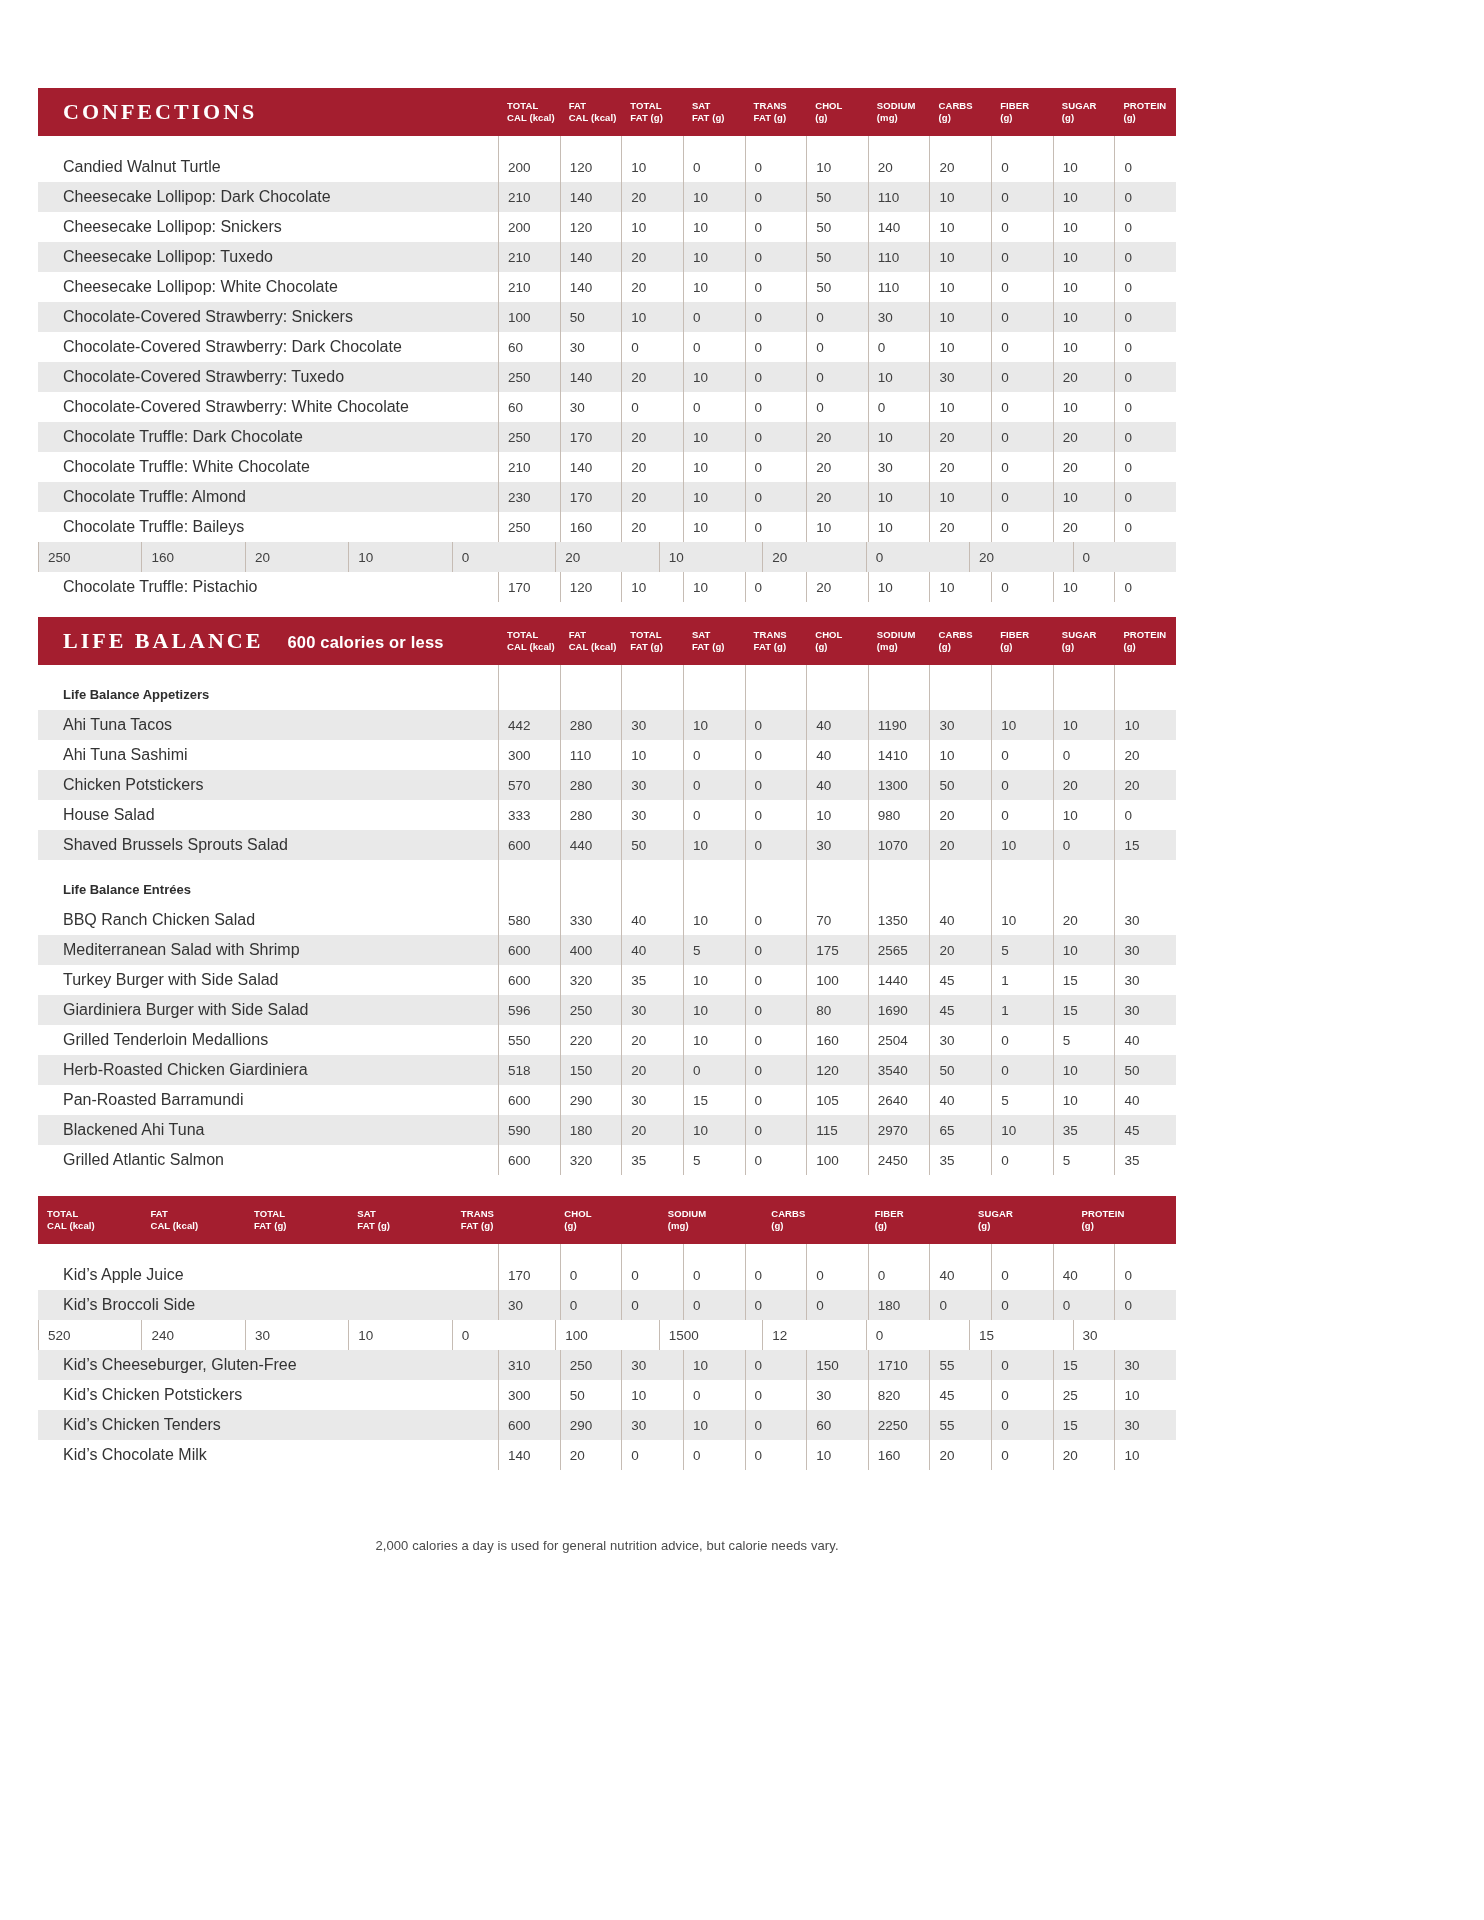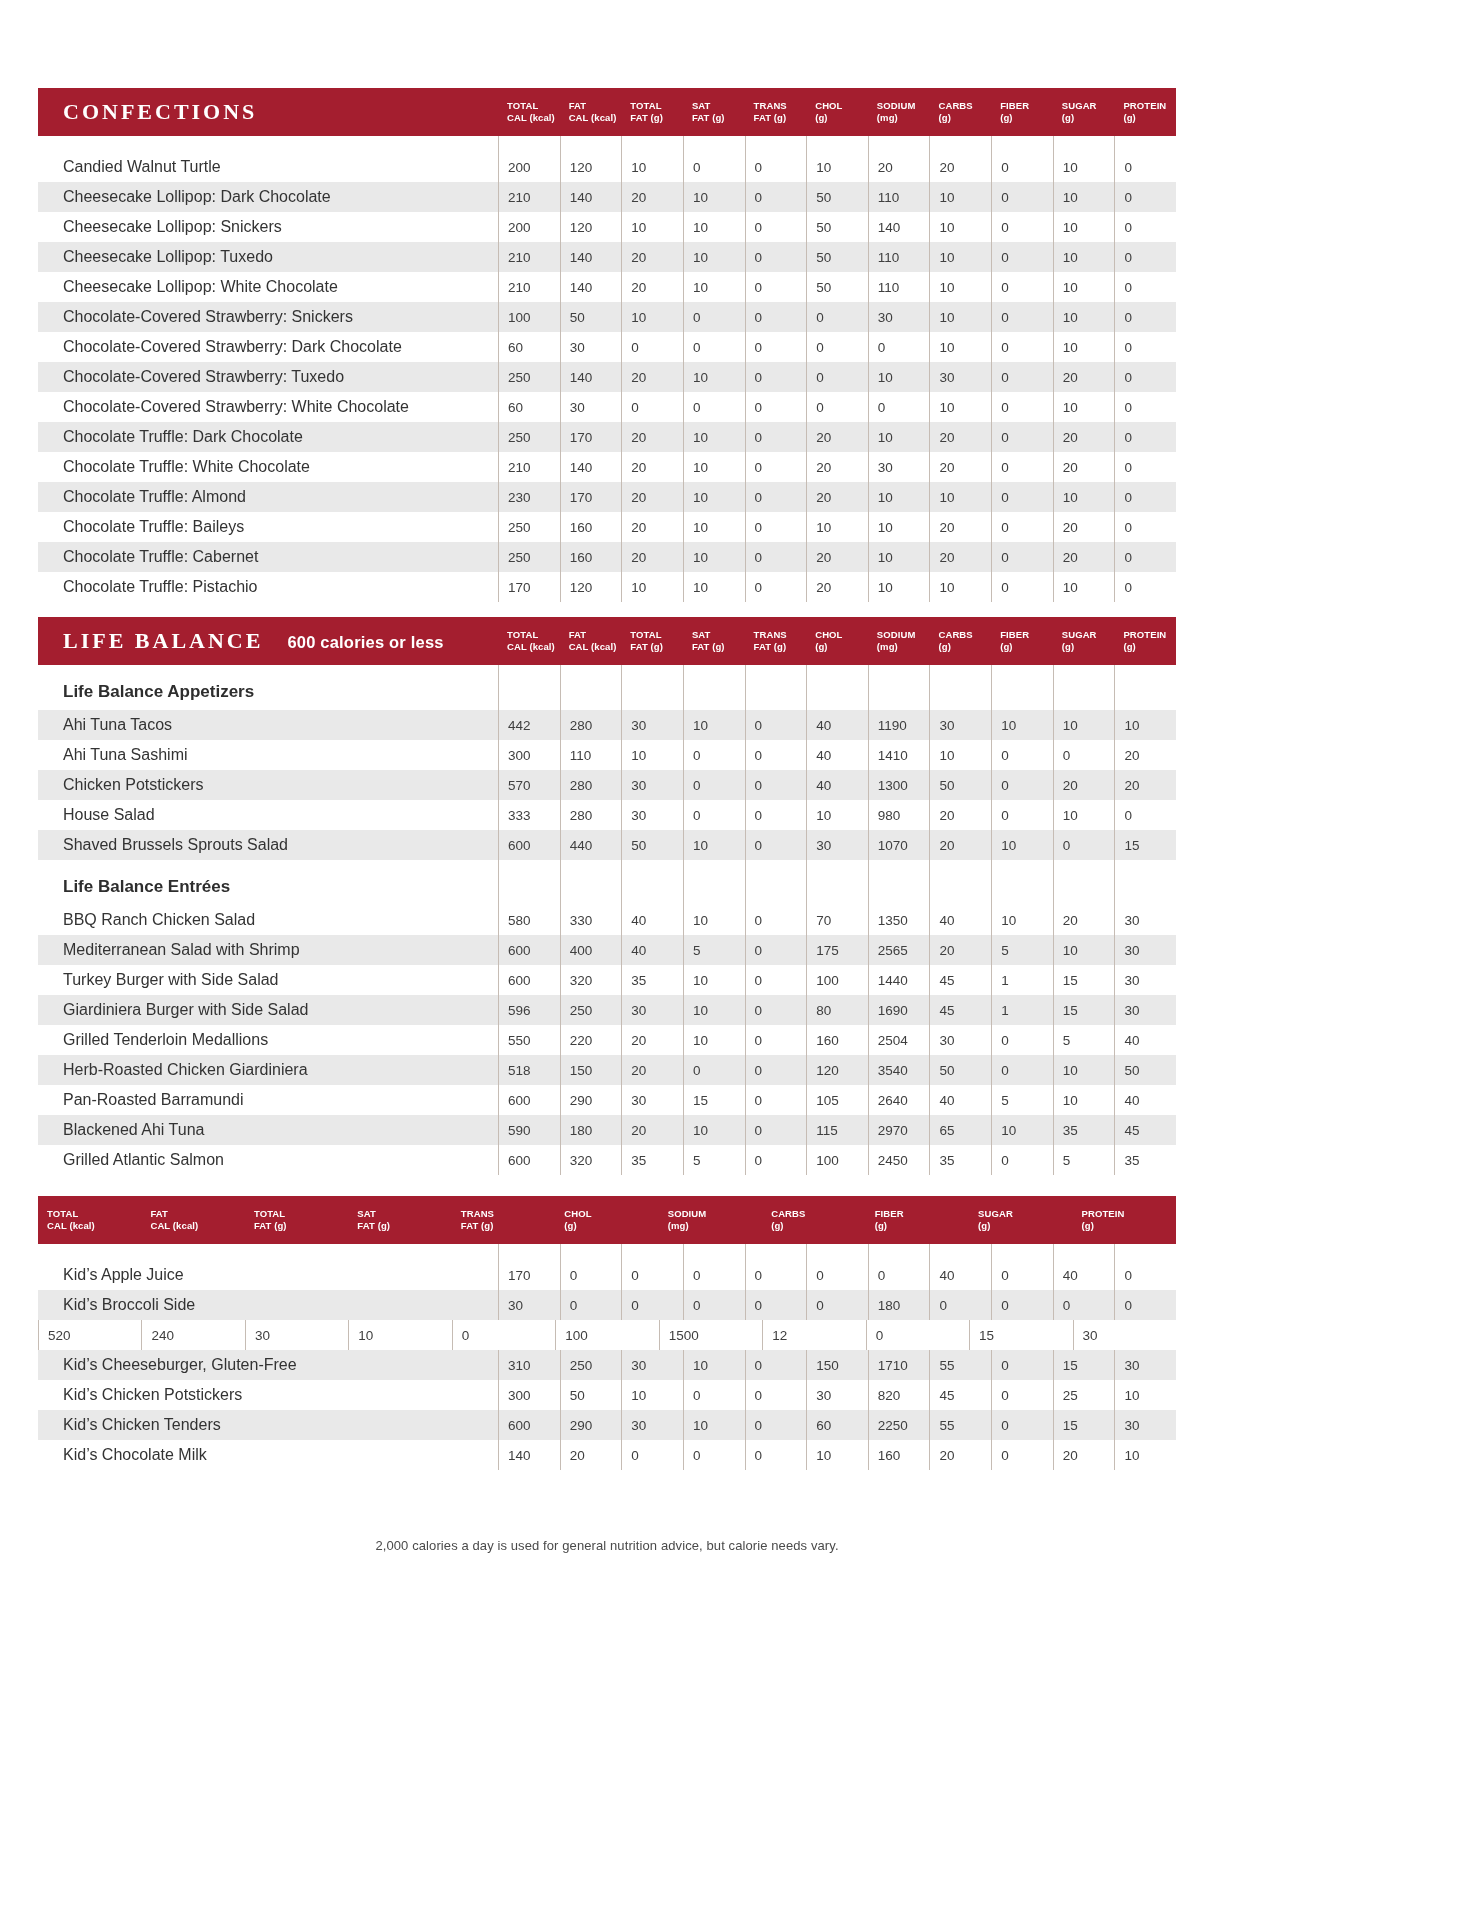--- a/index.html
+++ b/index.html
@@ -32,21 +32,21 @@
   .row .name {
     flex:0 0 var(--namecol); width:var(--namecol); padding-left:25px;
     font-size:16px; color:#333333; display:flex; align-items:center; overflow:hidden; white-space:nowrap;
   }
   .row .val {
     flex:1 1 0; min-width:0; padding-left:9px; border-left:1px solid var(--divider);
     font-size:13.5px; color:#3f3f3f; display:flex; align-items:center;
   }
   .row.spacer { height:16px; }
   .row.subheader { height:45px; }
-  .row.subheader .name { font-weight:700; font-size:17px; color:#2e2e2e; align-items:flex-end; padding-bottom:8px; }
+  .row.subheader .name { font-weight:700; font-size:13px; color:#2e2e2e; align-items:flex-end; padding-bottom:8px; }
 
   .footer {
     margin-top:68px; width:100%; text-align:center;
     font-size:13px; color:#4a4a4a; letter-spacing:0.1px; padding-bottom:60px;
   }
 </style>
 </head>
 <body>
 
 <div class="content">
@@ -292,21 +292,20 @@
             <div class="val">10</div>
             <div class="val">0</div>
             <div class="val">10</div>
             <div class="val">10</div>
             <div class="val">20</div>
             <div class="val">0</div>
             <div class="val">20</div>
             <div class="val">0</div>
           </div>
           <div class="row shaded">
-            <div class="name">Chocolate Truffle: Cabernet</div>
             <div class="val">250</div>
             <div class="val">160</div>
             <div class="val">20</div>
             <div class="val">10</div>
             <div class="val">0</div>
             <div class="val">20</div>
             <div class="val">10</div>
             <div class="val">20</div>
             <div class="val">0</div>
             <div class="val">20</div>

